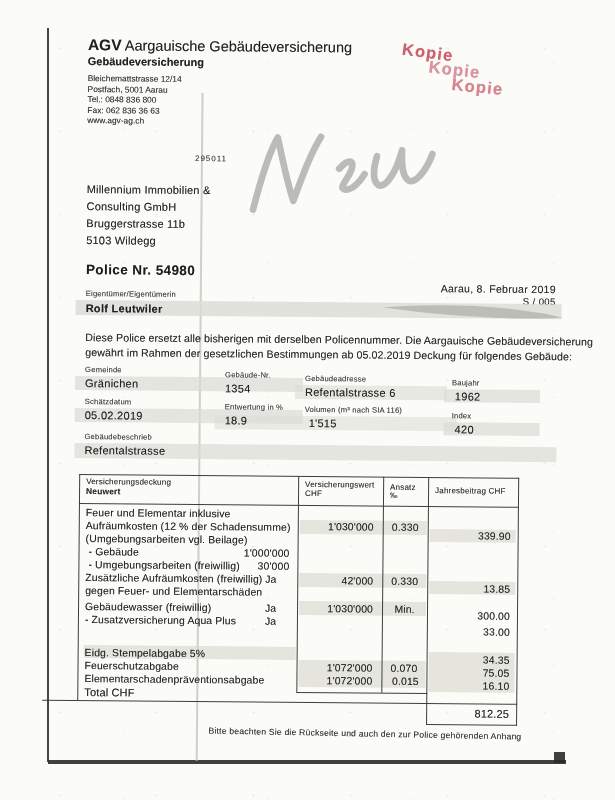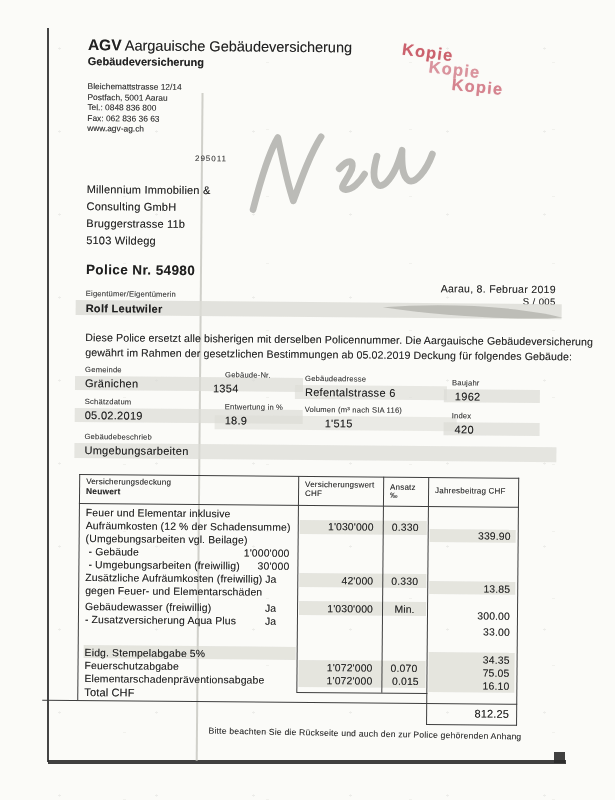--- a/index.html
+++ b/index.html
@@ -42,21 +42,21 @@
 
   <div id="content" class="doc-text">
 
     <div class="abs" style="left:202px;top:92px;width:1.5px;height:668px;background:rgba(190,190,183,.7);"></div>
 
     <div class="abs" style="left:88px;top:36px;font-size:14.5px;white-space:nowrap;color:#222;">
       <span style="font-weight:bold;font-size:15.5px;">AGV</span>
       <span>Aargauische Gebäudeversicherung</span>
     </div>
     <div class="abs" style="left:88px;top:55px;font-size:11px;font-weight:bold;color:#222;">Gebäudeversicherung</div>
-    <div class="abs" style="left:88px;top:73px;font-size:8.4px;line-height:10.5px;color:#333;margin-top:8px;">
+    <div class="abs" style="left:88px;top:73px;font-size:8.4px;line-height:10.5px;color:#333;">
       <div>Bleichemattstrasse 12/14</div>
       <div>Postfach, 5001 Aarau</div>
       <div>Tel.: 0848 836 800</div>
       <div>Fax: 062 836 36 63</div>
       <div>www.agv-ag.ch</div>
     </div>
 
     <div class="abs stamp" style="left:402px;top:40px;color:#c75562;opacity:.92;transform:rotate(7deg);">Kopie</div>
     <div class="abs stamp" style="left:429px;top:57px;color:#d17a87;opacity:.8;transform:rotate(6deg);">Kopie</div>
     <div class="abs stamp" style="left:452px;top:74px;color:#cf6f7d;opacity:.85;transform:rotate(5deg);">Kopie</div>
@@ -102,37 +102,37 @@
     <div class="abs bar" style="left:298px;top:383px;width:152px;height:14px;opacity:.6;"></div>
     <div class="abs bar" style="left:447px;top:386px;width:96px;height:13px;opacity:.7;"></div>
     <div class="abs bar" style="left:78px;top:408px;width:228px;height:14px;opacity:.7;"></div>
     <div class="abs bar" style="left:218px;top:414px;width:242px;height:14px;opacity:.55;"></div>
     <div class="abs bar" style="left:447px;top:419px;width:96px;height:13px;opacity:.7;"></div>
     <div class="abs bar" style="left:78px;top:443px;width:482px;height:15px;opacity:.7;"></div>
 
     <div class="abs lbl" style="left:88px;top:365px;">Gemeinde</div>
     <div class="abs val" style="left:88px;top:377px;">Gränichen</div>
     <div class="abs lbl" style="left:228px;top:369px;">Gebäude-Nr.</div>
-    <div class="abs val" style="left:216px;top:381px;">1354</div>
+    <div class="abs val" style="left:228px;top:381px;">1354</div>
     <div class="abs lbl" style="left:308px;top:372px;">Gebäudeadresse</div>
     <div class="abs val" style="left:308px;top:384px;">Refentalstrasse 6</div>
     <div class="abs lbl" style="left:455px;top:375px;">Baujahr</div>
     <div class="abs val" style="left:458px;top:387px;">1962</div>
 
     <div class="abs lbl" style="left:88px;top:397px;">Schätzdatum</div>
     <div class="abs val" style="left:88px;top:409px;">05.02.2019</div>
     <div class="abs lbl" style="left:228px;top:401px;">Entwertung in %</div>
     <div class="abs val" style="left:228px;top:413px;">18.9</div>
     <div class="abs lbl" style="left:308px;top:403px;">Volumen (m³ nach SIA 116)</div>
-    <div class="abs val" style="left:328px;top:415px;text-align:right;">1'515</div>
+    <div class="abs val" style="left:312px;top:415px;text-align:right;">1'515</div>
     <div class="abs lbl" style="left:455px;top:408px;">Index</div>
     <div class="abs val" style="left:458px;top:420px;">420</div>
 
     <div class="abs lbl" style="left:88px;top:432px;">Gebäudebeschrieb</div>
-    <div class="abs val" style="left:88px;top:444px;">Umgebungsarbeiten</div>
+    <div class="abs val" style="left:88px;top:444px;">Refentalstrasse</div>
 
     <div class="abs" style="left:83px;top:474px;width:440px;height:250px;">
 
       <div class="abs bar-soft" style="left:221px;top:44px;width:127px;height:14px;"></div>
       <div class="abs bar-soft" style="left:351px;top:52px;width:86px;height:13px;"></div>
       <div class="abs bar-soft" style="left:221px;top:97px;width:127px;height:14px;"></div>
       <div class="abs bar-soft" style="left:351px;top:104px;width:86px;height:13px;"></div>
       <div class="abs bar-soft" style="left:221px;top:125px;width:127px;height:14px;"></div>
       <div class="abs bar-soft" style="left:6px;top:171px;width:212px;height:13px;"></div>
       <div class="abs bar-soft" style="left:221px;top:184px;width:127px;height:27px;"></div>

